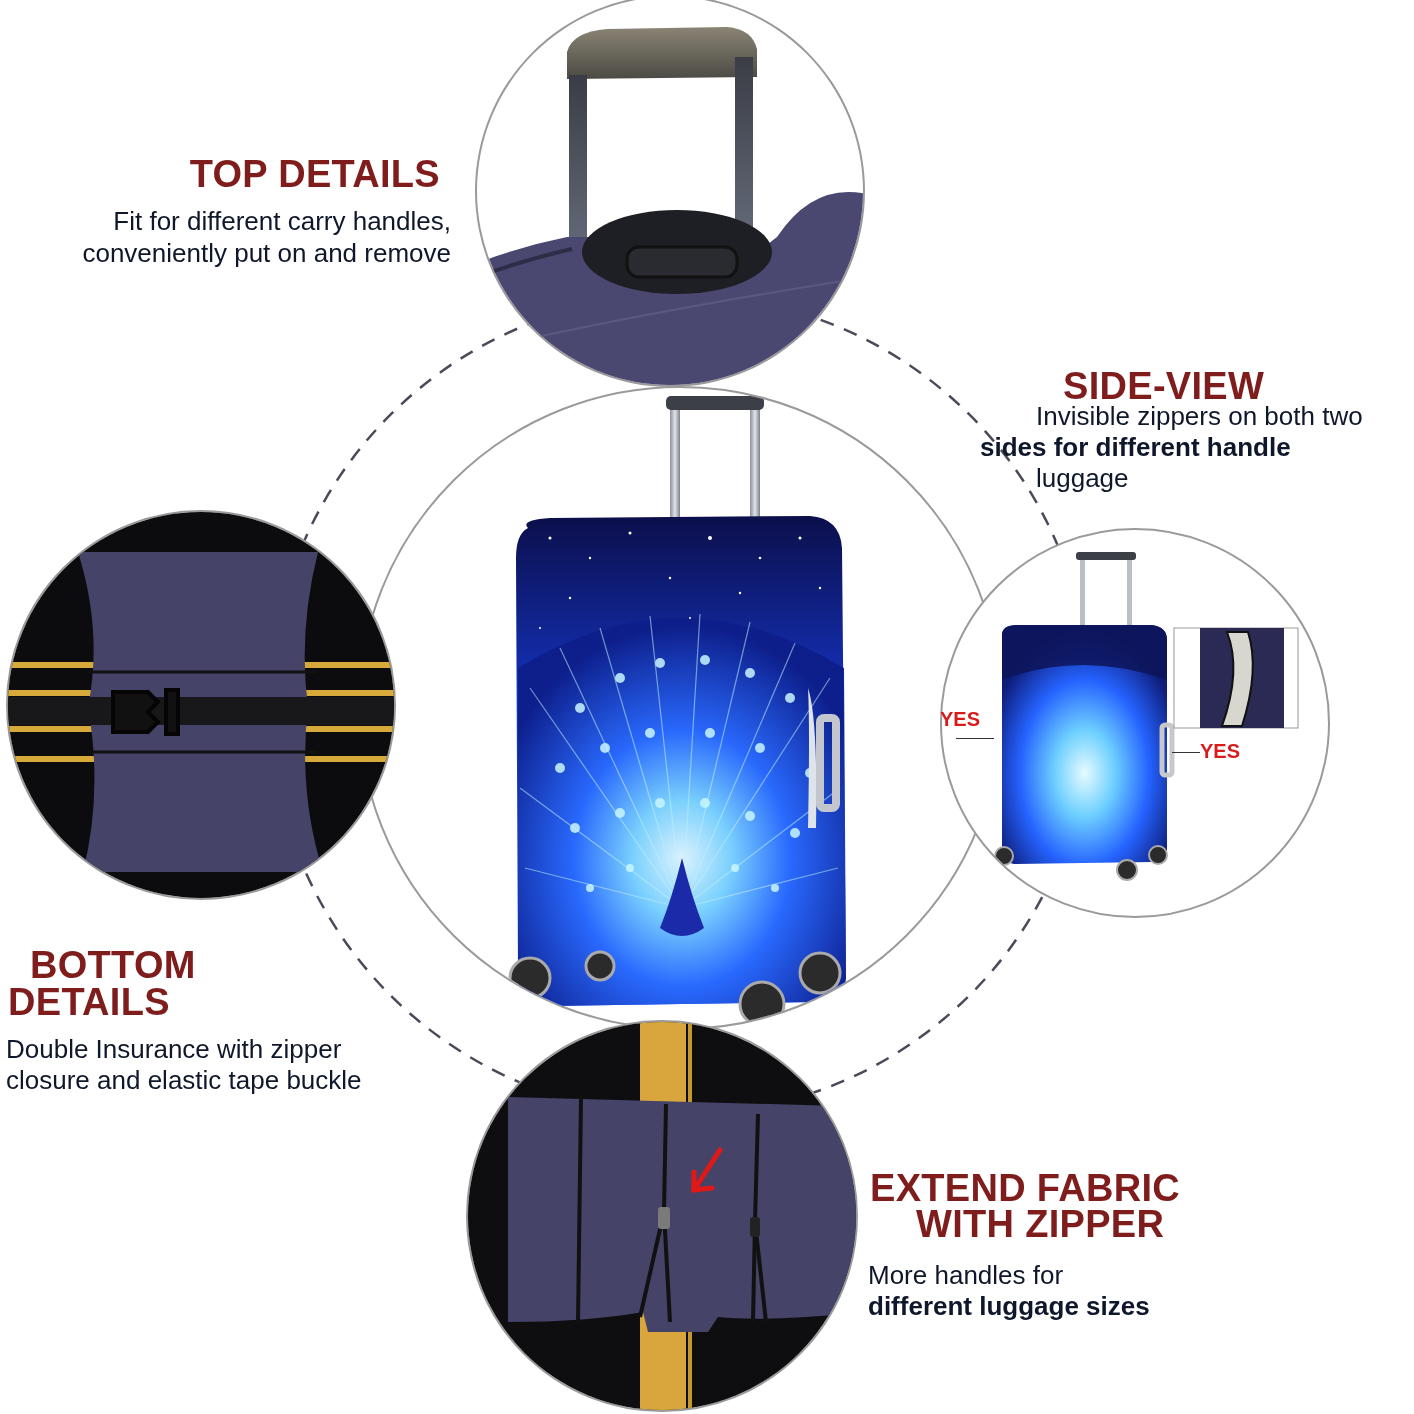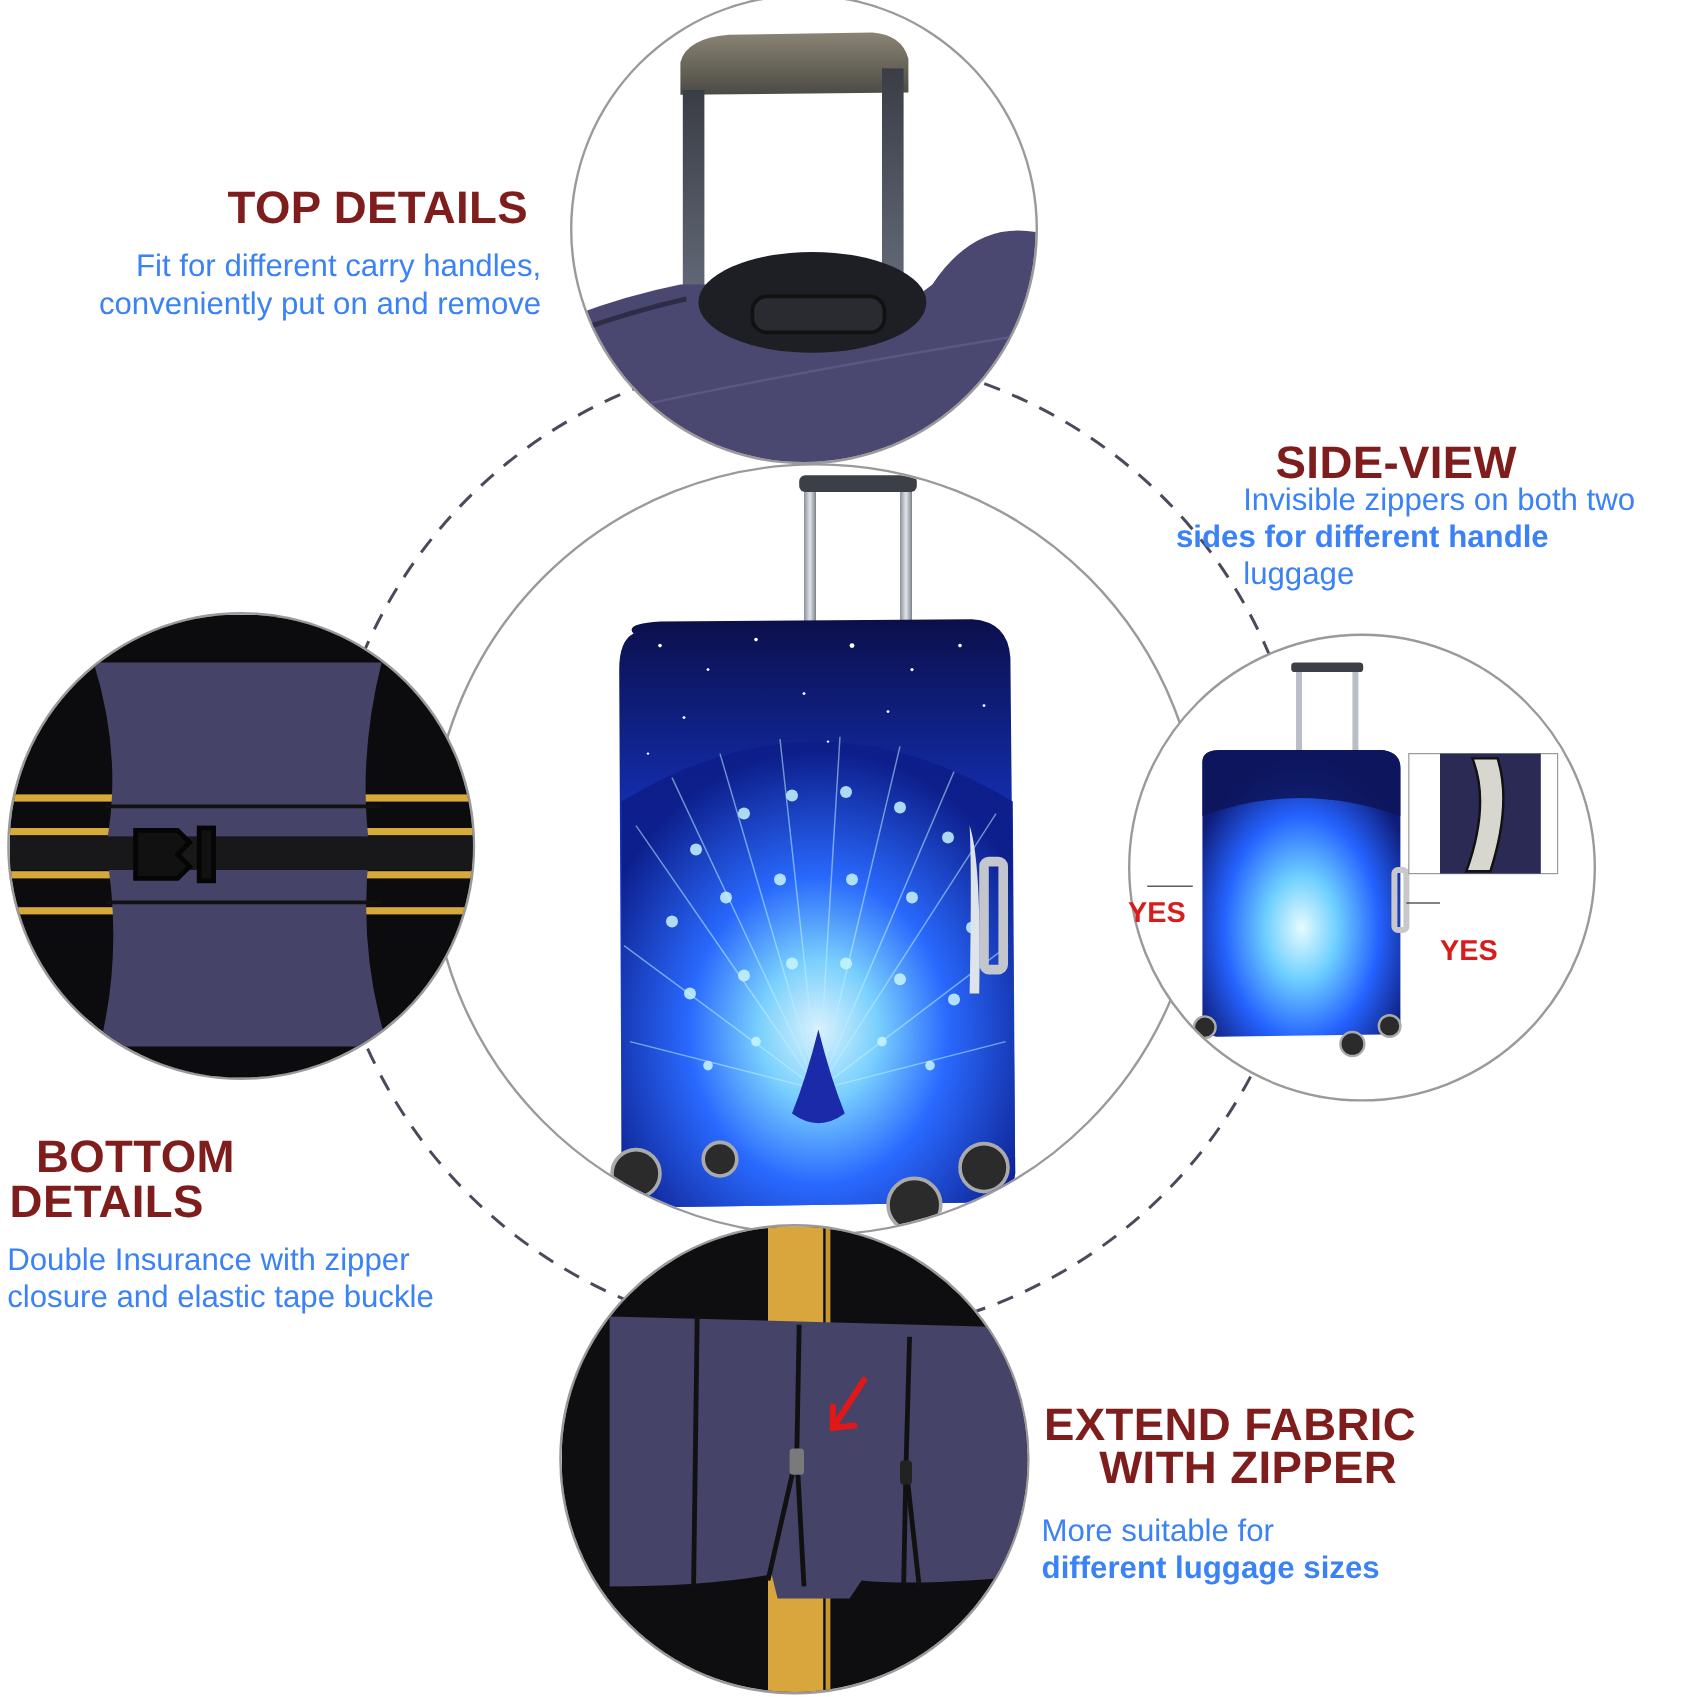--- a/index.html
+++ b/index.html
@@ -6,24 +6,24 @@
     body { width: 1414px; height: 1414px; position: relative; overflow: hidden;
            font-family: "Liberation Sans", sans-serif; }
 
     .layer { position: absolute; left: 0; top: 0; width: 1414px; height: 1414px; }
 
     .circle { position: absolute; border-radius: 50%; overflow: hidden;
               border: 2px solid #9a9a9a; background: #ffffff; box-sizing: border-box; }
 
     .heading { position: absolute; color: #7f1d1d; font-weight: bold; font-size: 38px;
                line-height: 36px; letter-spacing: 0.3px; margin: 0; }
-    .desc { position: absolute; color: #3b82f6; font-size: 26px; line-height: 31px; margin: 0; }
+    .desc { position: absolute; color: #0f172a; font-size: 26px; line-height: 31px; margin: 0; }
     .right-align { text-align: right; }
 
-    .yes { position: absolute; color: #d81c1c; font-weight: bold; font-size: 24px; margin-top: 39px; }
+    .yes { position: absolute; color: #d81c1c; font-weight: bold; font-size: 20px; }
     .yes-line { position: absolute; height: 1px; background: #333; }
   </style>
 </head>
 <body>
 
 <svg class="layer" viewBox="0 0 1414 1414">
   <circle cx="680" cy="705" r="410" fill="none" stroke="#4a4a5a" stroke-width="2.5" stroke-dasharray="14 11"></circle>
 </svg>
 
 <div class="circle" style="left:358px; top:386px; width:644px; height:644px;">
@@ -251,14 +251,14 @@
 
     <g stroke="#e01818" stroke-width="5" fill="none" stroke-linecap="round">
       <line x1="252" y1="128" x2="226" y2="168"></line>
       <polyline points="226,150 226,168 244,166"></polyline>
     </g>
   </svg>
 </div>
 
 <h2 class="heading" style="left:870px; top:1170px;">EXTEND FABRIC</h2>
 <h2 class="heading" style="left:916px; top:1206px;">WITH ZIPPER</h2>
-<p class="desc" style="left:868px; top:1260px; white-space:nowrap;">More suitable for</p>
+<p class="desc" style="left:868px; top:1260px; white-space:nowrap;">More handles for</p>
 <p class="desc" style="left:868px; top:1291px; white-space:nowrap;font-weight:bold;">different luggage sizes</p>
 
 </body></html>

